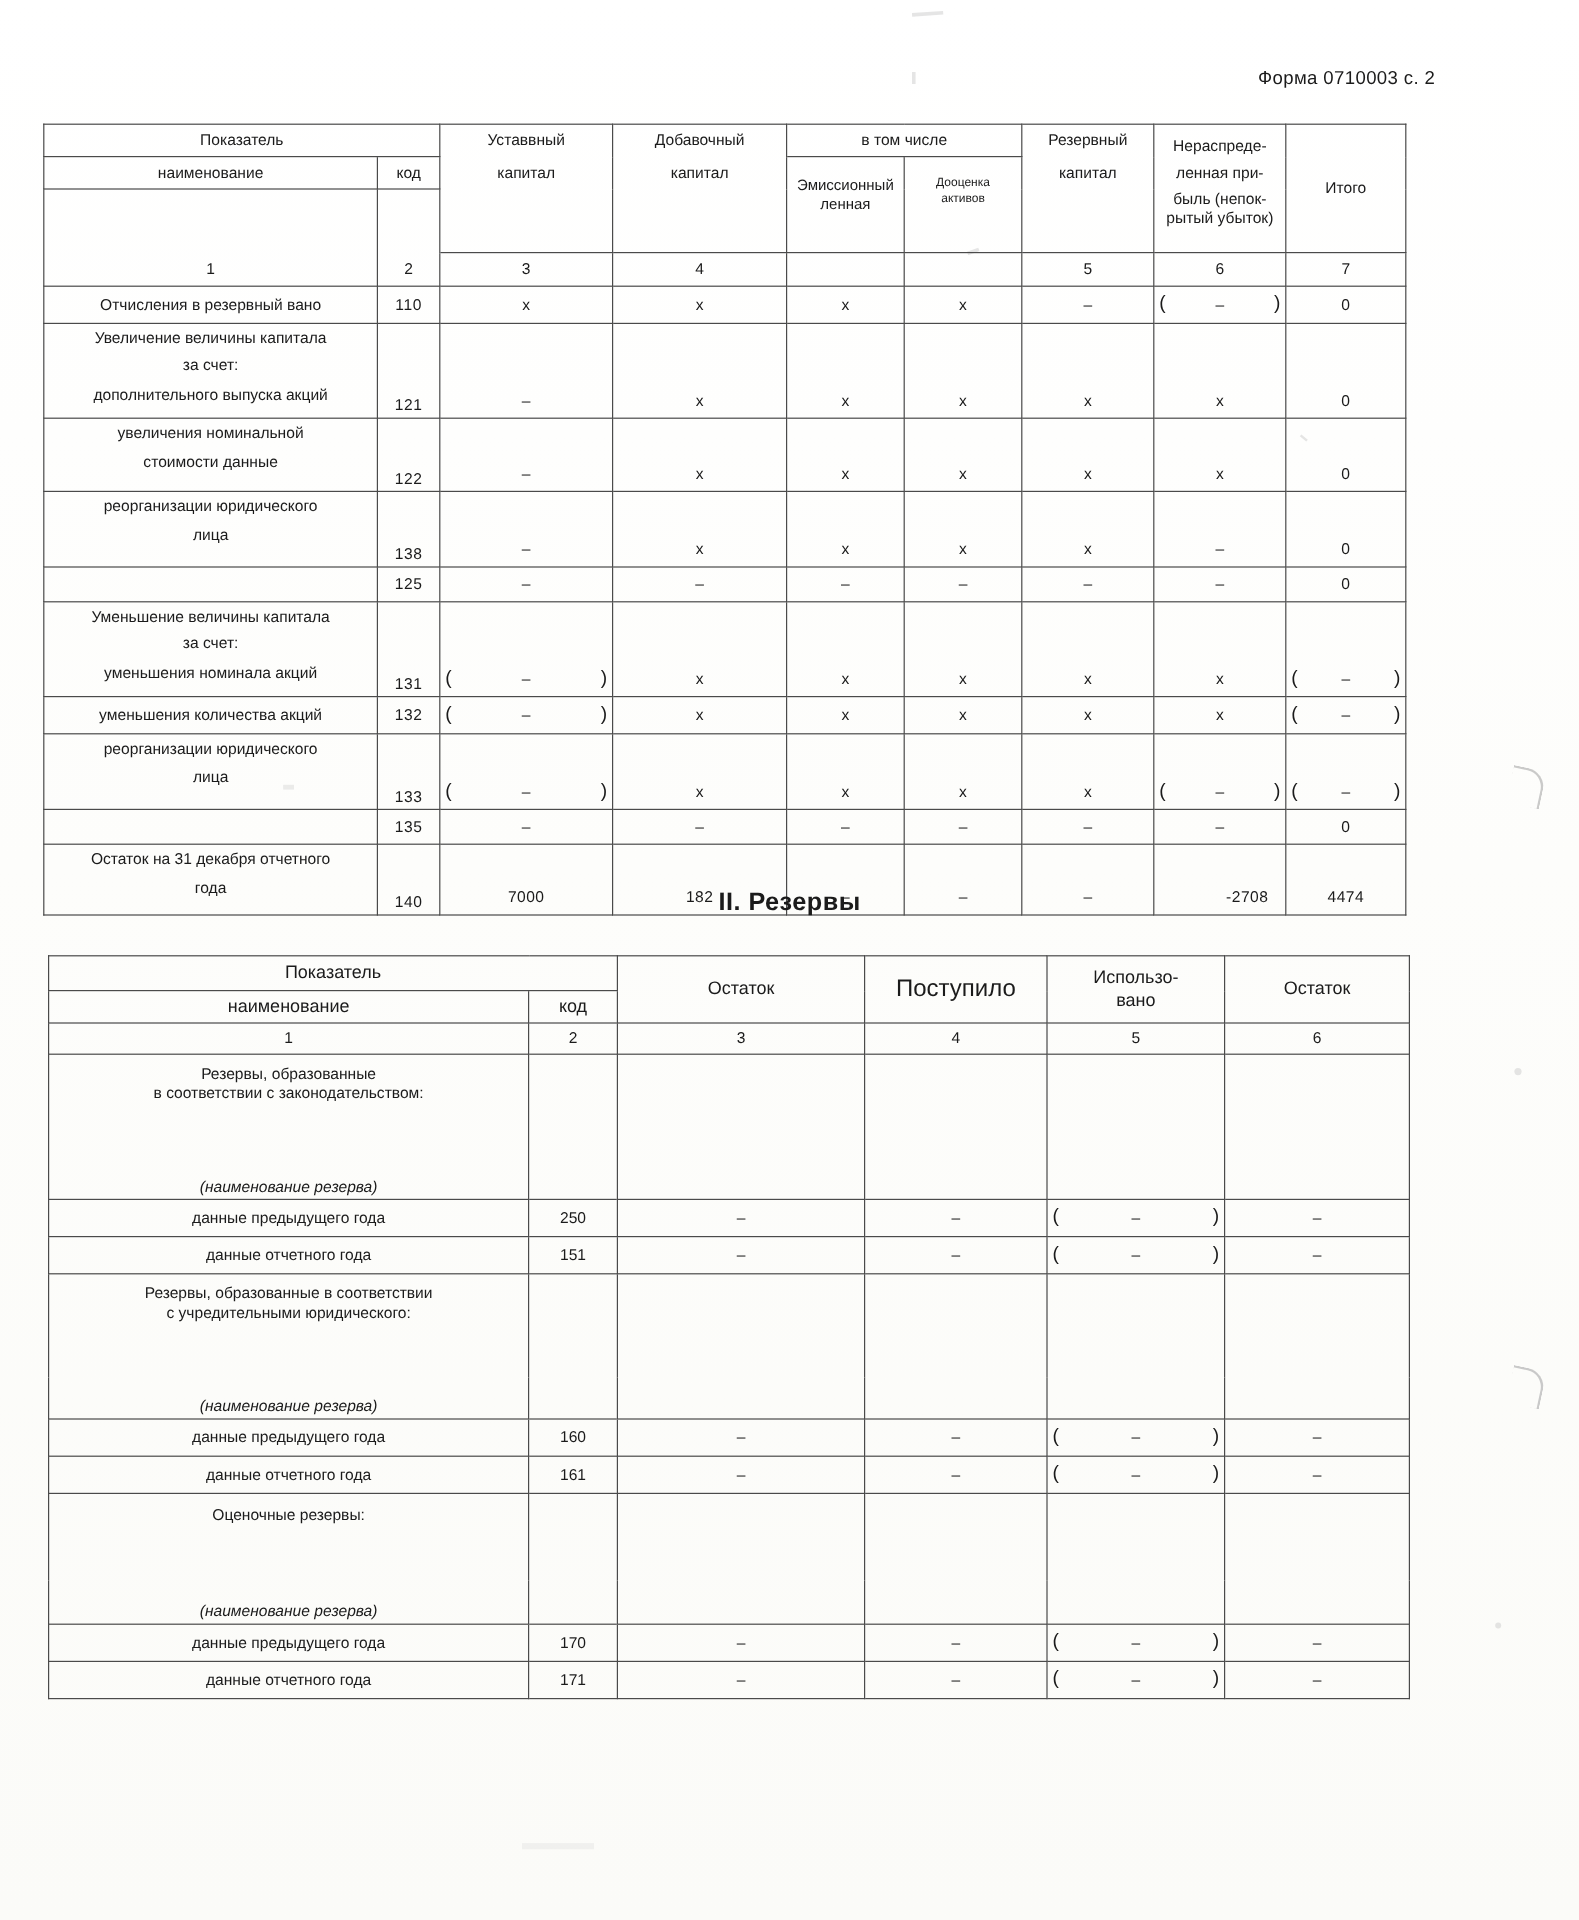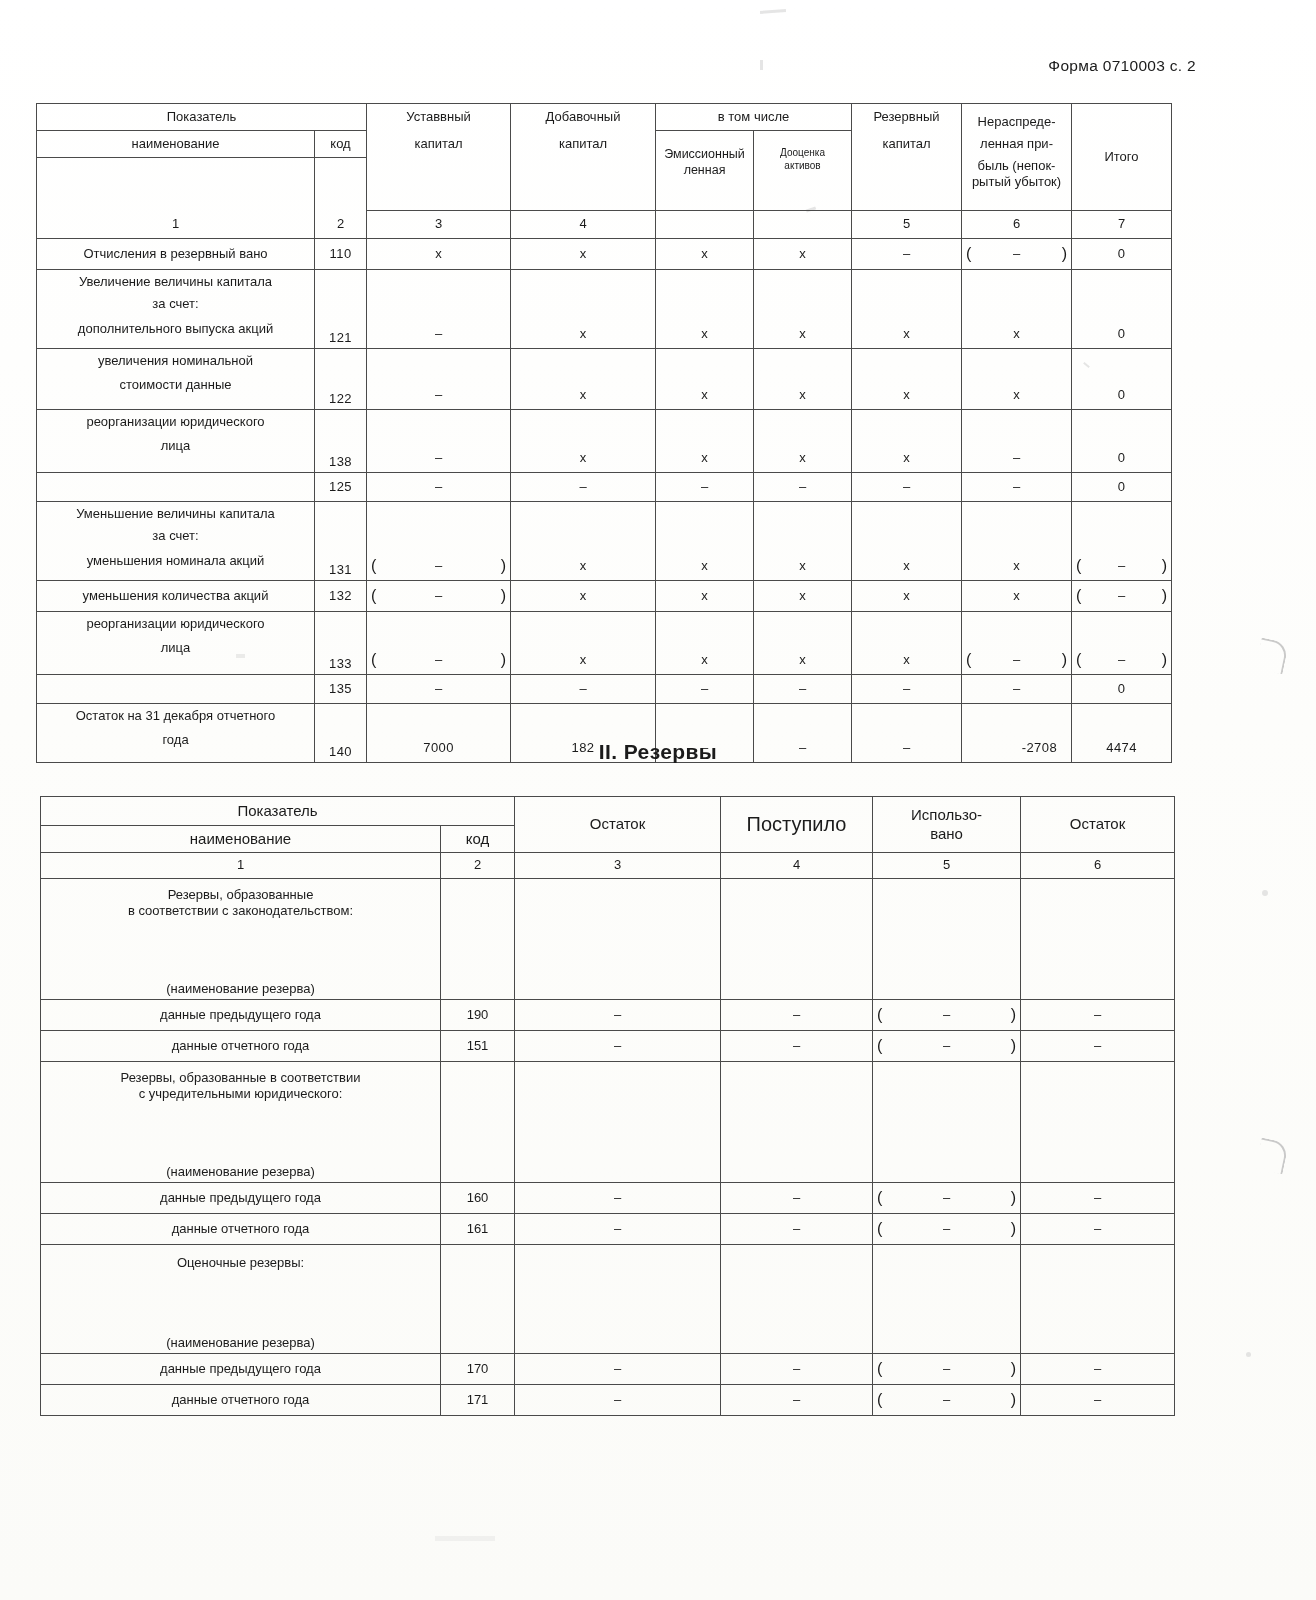--- a/index.html
+++ b/index.html
@@ -95,20 +95,21 @@
   #t2 { left: 40px; top: 796px; width: 1134px; }
 
   .center-strong {
     text-align: center;
     font-size: 15px;
     font-weight: bold;
     padding: 0 8px;
   }
   .italic-sub {
     text-align: center;
+    font-style: italic;
     font-size: 12.5px;
   }
   .nm2 {
     text-align: left;
     padding-left: 8px;
     font-size: 14.5px;
   }
   .code2 {
     font-size: 19px;
   }
@@ -399,21 +400,21 @@
         <td rowspan="2"></td>
         <td rowspan="2"></td>
         <td rowspan="2"></td>
         <td rowspan="2"></td>
       </tr>
       <tr>
         <td class="italic-sub" style="height:32px; border-top:none; vertical-align:bottom; padding-bottom:2px">(наименование резерва)</td>
       </tr>
       <tr>
         <td class="nm2" style="height:30px">данные предыдущего года</td>
-        <td class="code2">190</td>
+        <td class="code2">250</td>
         <td class="val">–</td>
         <td class="val">–</td>
         <td class="par"><span class="lp">(</span><span>–</span><span class="rp">)</span></td>
         <td class="val">–</td>
       </tr>
       <tr>
         <td class="nm2" style="height:30px">данные отчетного года</td>
         <td class="code2">151</td>
         <td class="val">–</td>
         <td class="val">–</td>

